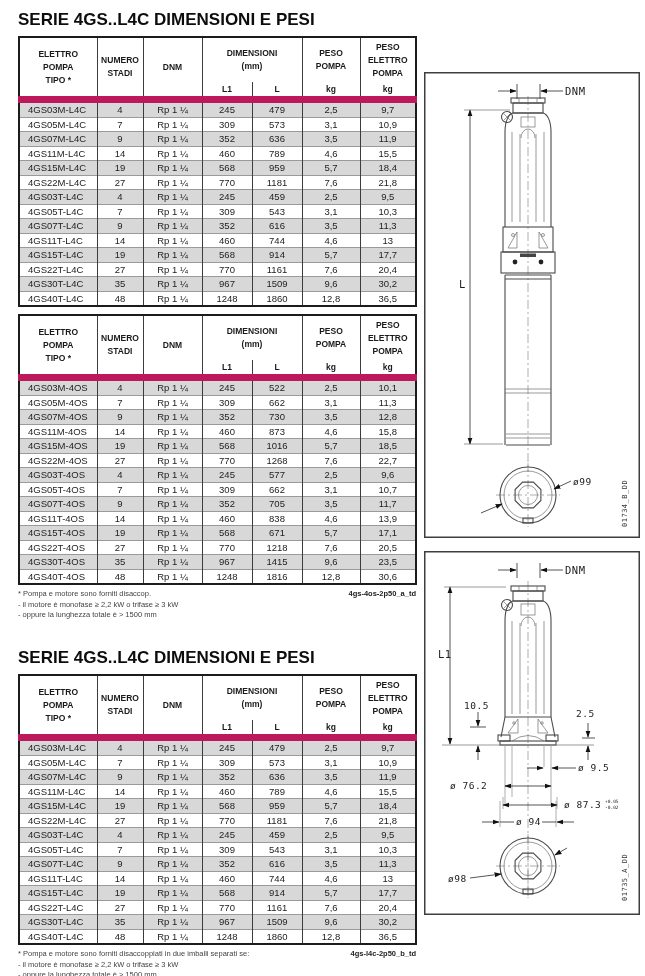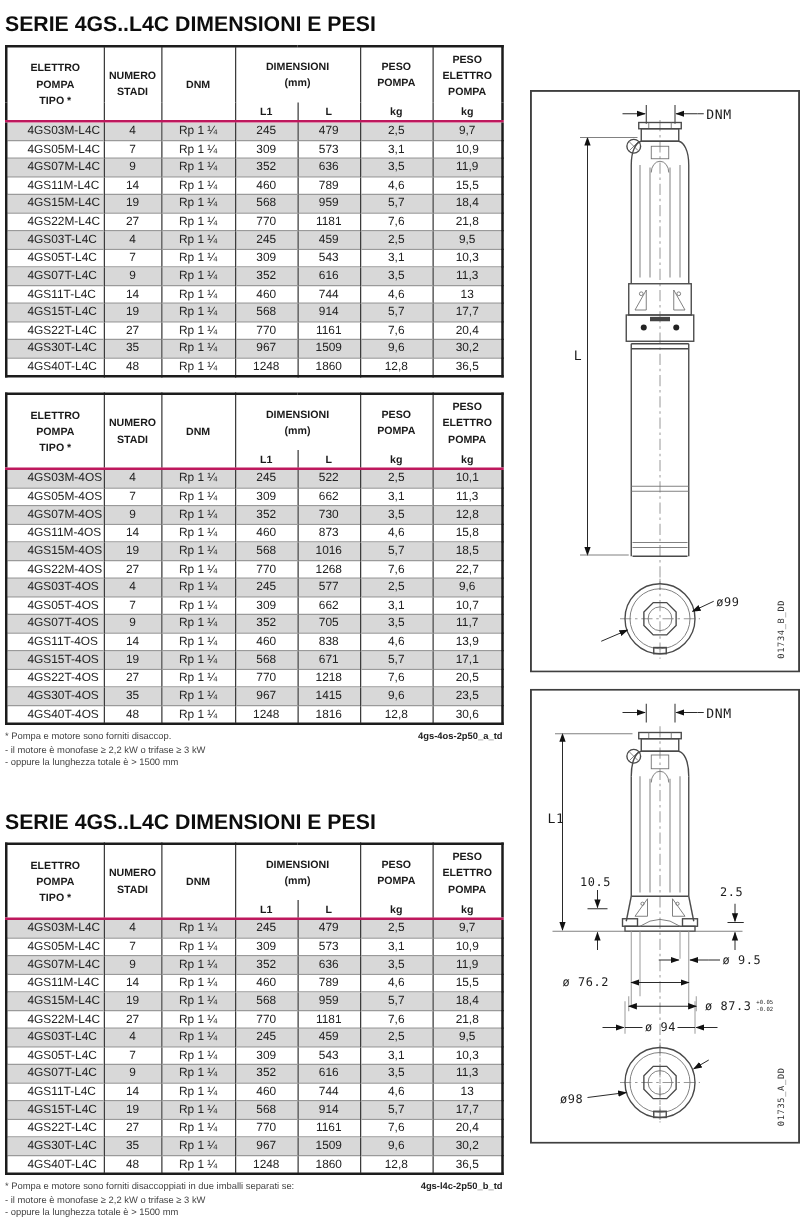--- a/index.html
+++ b/index.html
@@ -1,33 +1,33 @@
 <!DOCTYPE html>
 <html><head>
 <meta charset="utf-8">
 <style>
   html,body{margin:0;padding:0;}
   body{
     width:645px;height:976px;position:relative;background:#ffffff;
     font-family:"Liberation Sans",sans-serif;overflow:hidden;
   }
-  .tbl-sec{position:absolute;left:4px;width:398px;}
+  .tbl-sec{position:absolute;left:18px;width:398px;}
   #sec1{top:10px;} #sec2{top:314px;} #sec3{top:648px;}
   .sec-title{font-size:17px;font-weight:bold;color:#0d0d0d;margin:0 0 6px 0;white-space:nowrap;}
   table.pump{border-collapse:collapse;table-layout:fixed;width:397px;border:2px solid #1c1c1c;background:#fff;}
   table.pump th,table.pump td{border-left:1px solid #3c3c3c;padding:0;}
   table.pump th.c0,table.pump td.c0{border-left:none;}
-  thead{border-bottom:2px solid #be185d;}
+  thead{border-bottom:7px solid #be185d;}
   thead th{font-size:8.5px;font-weight:bold;color:#1a1a1a;text-align:center;vertical-align:middle;line-height:13px;}
   tr.hmain th{height:44px;}
   tr.hsub th{height:14px;}
   .hl{display:block;}
   tbody td{font-size:9.5px;color:#222;text-align:center;height:13.4px;line-height:13.5px;
     border-top:1px solid #9a9a9a;white-space:nowrap;overflow:hidden;}
-  tbody td.c0{text-align:left;padding-left:16px;}
+  tbody td.c0{text-align:left;padding-left:8px;}
   tbody tr.shade{background:#d8d8d8;}
   .fn{margin-top:4px;font-size:7.5px;color:#444;line-height:10.5px;}
   .fn-row{overflow:hidden;}
   .fn-code{float:right;font-weight:bold;color:#222;text-align:right;}
   .drawing{position:absolute;}
   #draw1{left:424px;top:72px;}
   #draw2{left:424px;top:551px;}
   .frame{fill:#ffffff;stroke:#3f3f3f;stroke-width:1.5;}
   .ol{fill:none;stroke:#4a4a4a;stroke-width:1.1;}
   .thin{fill:none;stroke:#6f6f6f;stroke-width:0.7;}

